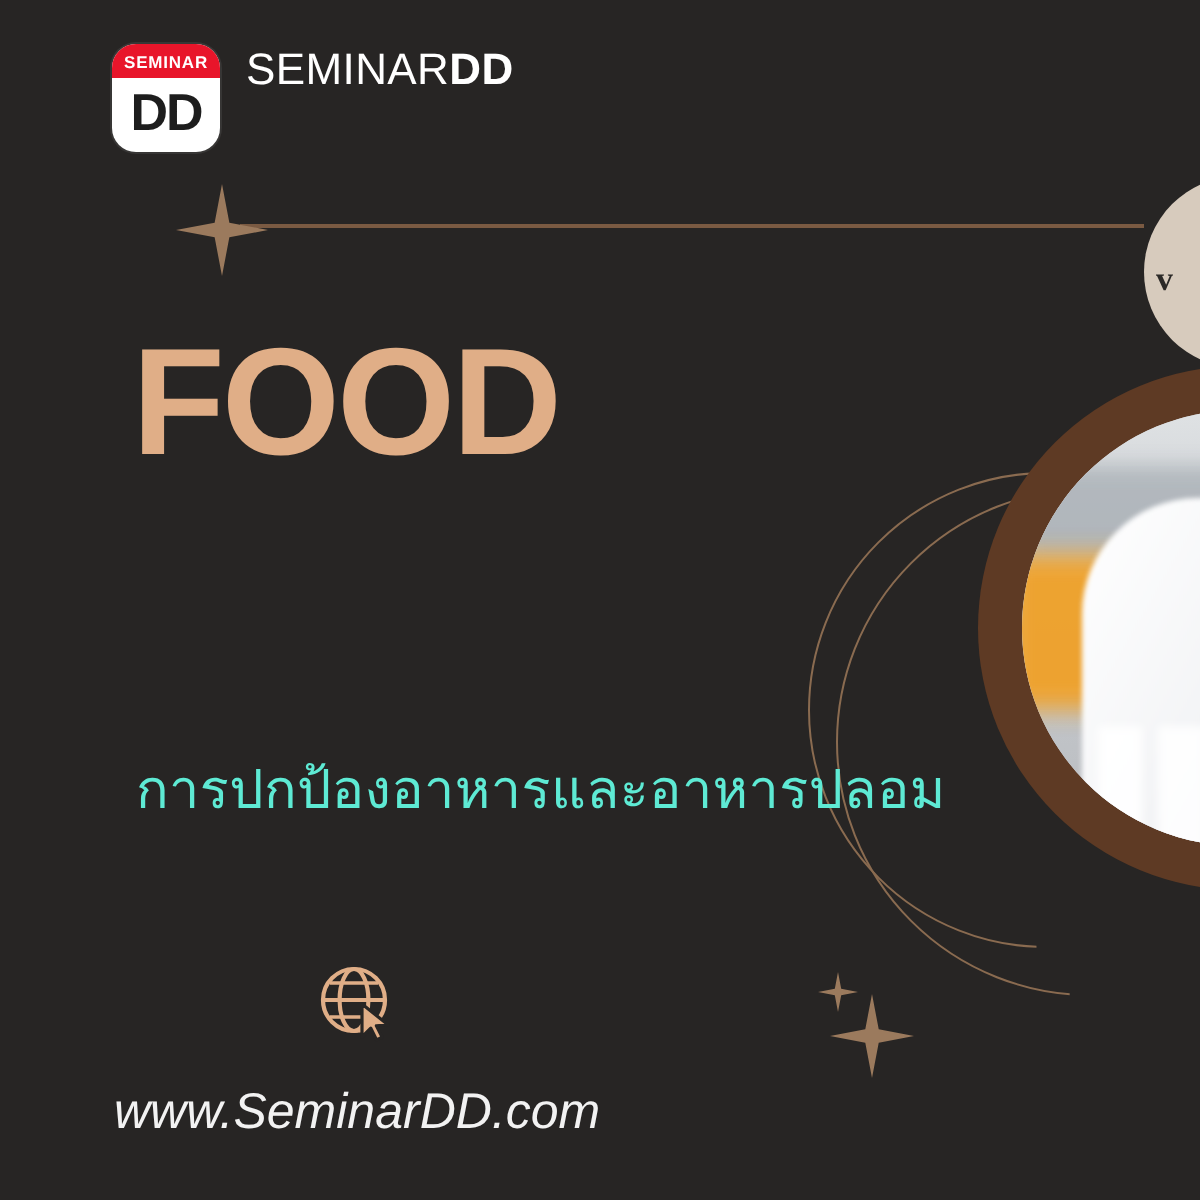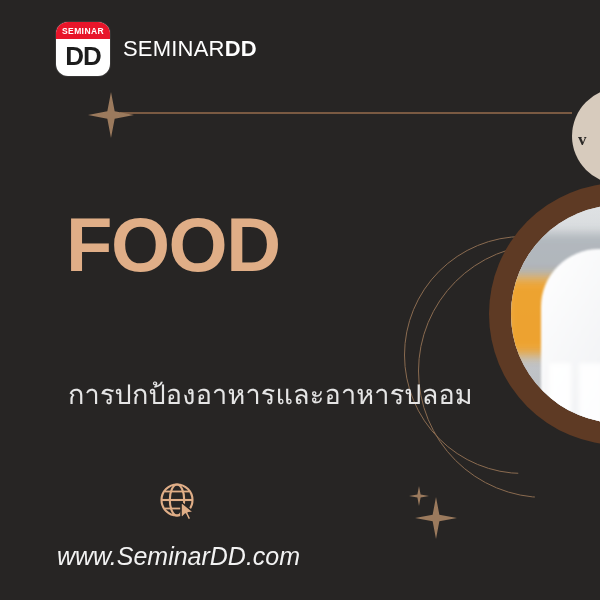--- a/index.html
+++ b/index.html
@@ -137,21 +137,20 @@
   .sp-1 { left: 88px;  top: 92px;  width: 46px; height: 46px; background:#9b7a5d; }
   .sp-2 { left: 415px; top: 497px; width: 42px; height: 42px; background:#9b7a5d; }
   .sp-3 { left: 409px; top: 486px; width: 20px; height: 20px; background:#9b7a5d; }
 
   
   .brand {
     position: absolute;
     left: 56px;
     top: 22px;
     display: flex;
-    align-items: center;
     gap: 13px;
   }
   .logo-mark {
     width: 54px;
     height: 54px;
     border-radius: 12px;
     background: #ffffff;
     overflow: hidden;
     display: flex;
     flex-direction: column;
@@ -192,30 +191,29 @@
   .headline {
     position: absolute;
     left: 66px;
     top: 165px;
     color: #e0ae87;
     font-size: 76px;
     font-weight: 700;
     line-height: 0.98;
     letter-spacing: -1.5px;
     white-space: nowrap;
-    margin-top: 43px;
   }
   .headline .hl-line { display: block; }
 
   
   .subtitle {
     position: absolute;
     left: 68px;
     top: 373px;
-    color: #e5e5e5;
+    color: #5eead4;
     font-size: 27px;
     font-weight: 400;
     letter-spacing: .2px;
     white-space: nowrap;
   }
 
   
   .website {
     position: absolute;
     left: 57px;

